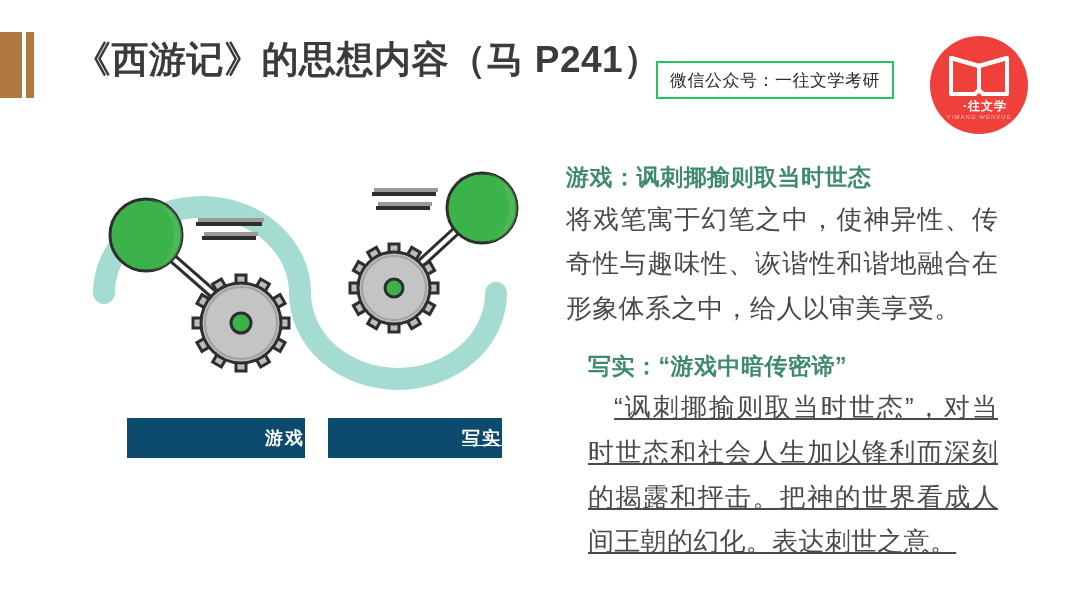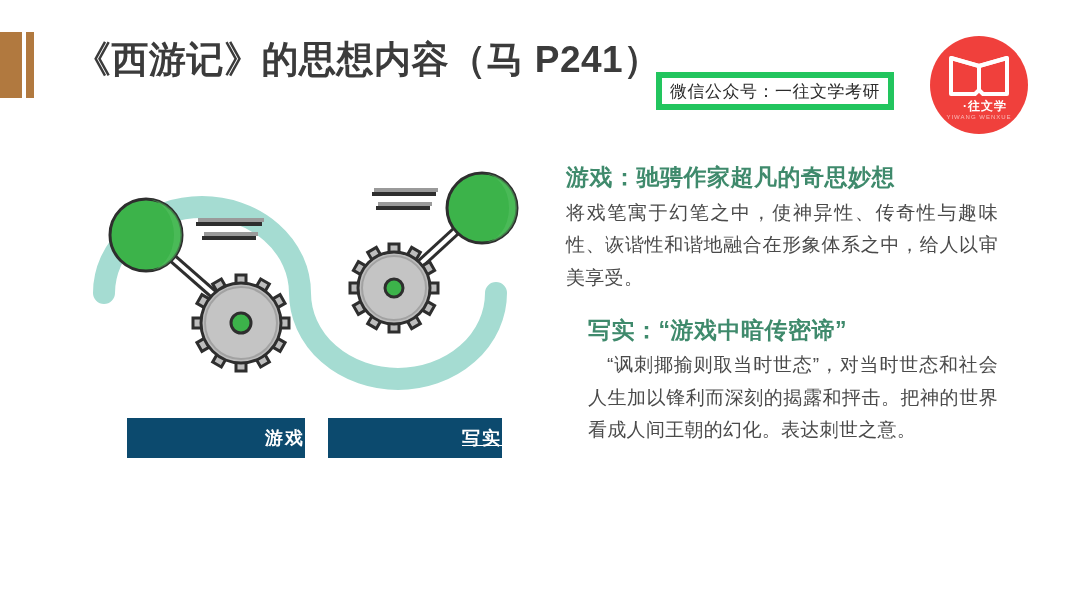--- a/index.html
+++ b/index.html
@@ -44,25 +44,25 @@
     font-weight: bold;
     color: #3b3b3b;
     letter-spacing: 0.5px;
     white-space: nowrap;
     line-height: 1.2;
   }
 
   .wechat-badge {
     position: absolute;
     left: 656px;
-    top: 72px;
+    top: 61px;
     width: 238px;
     height: 38px;
     box-sizing: border-box;
-    border: 6px solid #22c55e;
+    border: 2px solid #22c55e;
     background: #ffffff;
     display: flex;
     align-items: center;
     justify-content: center;
     font-size: 17px;
     color: #2c2c2c;
     letter-spacing: 0.5px;
   }
 
   .brand-logo {
@@ -139,28 +139,28 @@
   .section:last-child { margin-bottom: 0; margin-left: 22px; }
   .section-heading {
     font-size: 23px;
     font-weight: bold;
     color: #3f8a6c;
     line-height: 1.5;
     margin: 0 0 2px 0;
     letter-spacing: 0.5px;
   }
   .section-body {
-    font-size: 19px;
+    font-size: 26px;
     color: #4a4a4a;
     line-height: 1.72;
     margin: 0;
     letter-spacing: 0.3px;
     text-align: justify;
   }
-  .section-body.indent { text-indent: 1em; }
+  .section-body.indent { text-indent: 1em; text-decoration: underline; }
 </style>
 </head>
 <body>
 
 <div id="slide">
 
   <div class="accent-bars">
     <div class="accent-bar first"></div>
     <div class="accent-bar"></div>
   </div>
@@ -262,21 +262,21 @@
   <div class="label-chip left">
     <span>游戏</span>
   </div>
   <div class="label-chip right">
     <span>写实</span>
   </div>
 
   <div class="content-col">
 
     <div class="section">
-      <p class="section-heading">游戏：驰骋作家超凡的奇思妙想</p>
+      <p class="section-heading">游戏：讽刺揶揄则取当时世态</p>
       <p class="section-body">将戏笔寓于幻笔之中，使神异性、传奇性与趣味性、诙谐性和谐地融合在形象体系之中，给人以审美享受。</p>
     </div>
 
     <div class="section">
       <p class="section-heading">写实：“游戏中暗传密谛”</p>
       <p class="section-body indent">“讽刺揶揄则取当时世态”，对当时世态和社会人生加以锋利而深刻的揭露和抨击。把神的世界看成人间王朝的幻化。表达刺世之意。</p>
     </div>
 
   </div>
 

